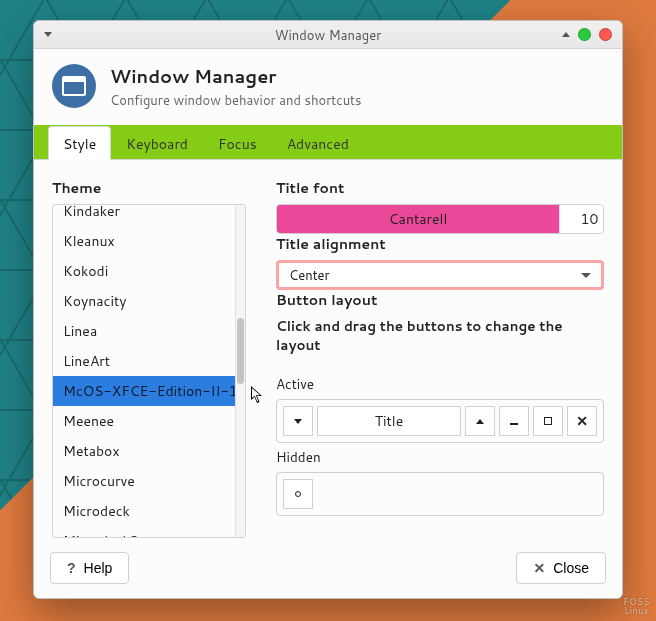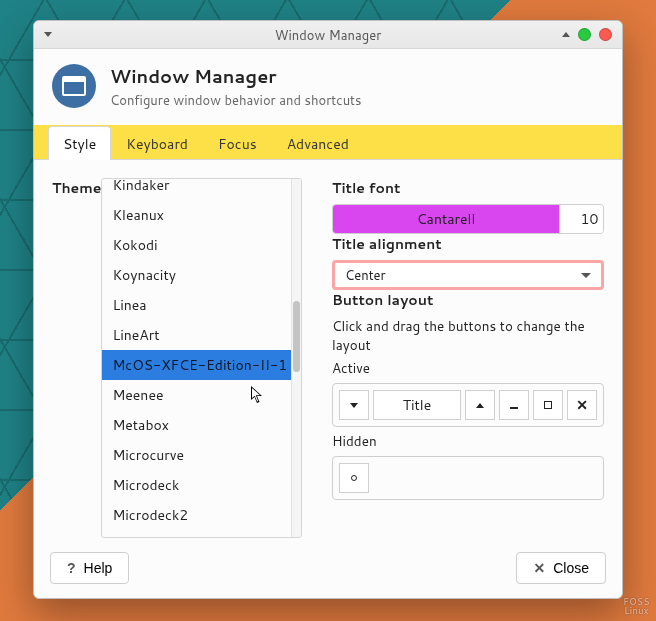--- a/index.html
+++ b/index.html
@@ -68,21 +68,21 @@
     display: flex; align-items: center; justify-content: center;
   }
   .header .icon-badge svg { width: 24px; height: 20px; }
   .header h1 { font-size: 18px; font-weight: 700; color: #222; }
   .header p  { font-size: 13px; color: #666; margin-top: 2px; }
   
   .tabs {
     display: flex; align-items: flex-end; gap: 0;
     padding: 0 14px;
     border-bottom: 1px solid #d6d6d6;
-    background: #fde047;
+    background: #84cc16;
   }
   .tab {
     padding: 7px 14px 6px;
     font-size: 14px;
     color: #333;
     border: 1px solid transparent;
     border-bottom: none;
     cursor: pointer;
     position: relative;
     top: 1px;
@@ -94,21 +94,21 @@
     color: #111;
   }
   
   .body {
     flex: 1;
     display: flex;
     gap: 30px;
     padding: 18px 18px 4px 18px;
     overflow: hidden;
   }
-  .col-left  { width: 250px; display: flex; flex-direction: row; }
+  .col-left  { width: 194px; display: flex; flex-direction: column; }
   .col-right { flex: 1; display: flex; flex-direction: column; }
   .section-label { font-weight: 700; margin-bottom: 6px; font-size: 14px; }
   
   .list-frame {
     flex: 1;
     border: 1px solid #d4d4d4;
     border-radius: 3px;
     display: flex;
     overflow: hidden;
     justify-content: flex-end;
@@ -132,39 +132,39 @@
     top: 34%; height: 20%;
     background: #c4c4c4; border-radius: 4px;
   }
   
   .font-field {
     display: flex; border: 1px solid #cfcfcf; border-radius: 4px; overflow: hidden;
     height: 30px;
   }
   .font-field .name {
     flex: 1; display: flex; align-items: center; justify-content: center;
-    font-size: 14px; background: #d946ef;
+    font-size: 14px; background: #ec4899;
   }
   .font-field .size {
     width: 44px; display: flex; align-items: center; justify-content: center;
     border-left: 1px solid #e0e0e0; font-size: 14px; background: #fff; padding-left: 16px;
   }
   .select {
     border: 3px solid #fca5a5; border-radius: 4px; height: 30px;
     background: #fff;
     display: flex; align-items: center; padding: 8px 10px; position: relative;
   }
   .select .chev {
     margin-left: auto;
     width: 0; height: 0;
     border-left: 5px solid transparent;
     border-right: 5px solid transparent;
     border-top: 5px solid #555;
   }
-  .hint { font-size: 13.5px; color: #222; margin-bottom: 4px; }
+  .hint { font-size: 13.5px; color: #222; margin-bottom: 20px; font-weight: bold; }
   .sub  { font-size: 13.5px; color: #222; margin: 4px 0 6px 0; }
   .btn-tray {
     border: 1px solid #cfcfcf; border-radius: 4px;
     padding: 6px; display: flex; gap: 4px; align-items: center;
   }
   .chip {
     border: 1px solid #d0d0d0; border-radius: 0; background: #fff;
     height: 30px; min-width: 30px;
     display: flex; align-items: center; justify-content: center;
     font-size: 14px; padding: 0 6px; cursor: grab;

